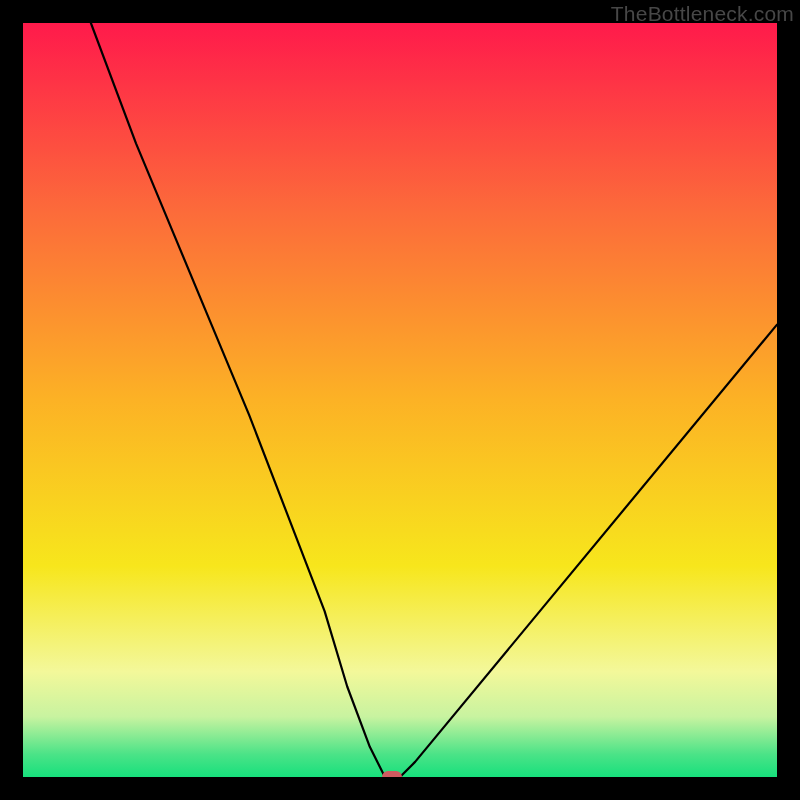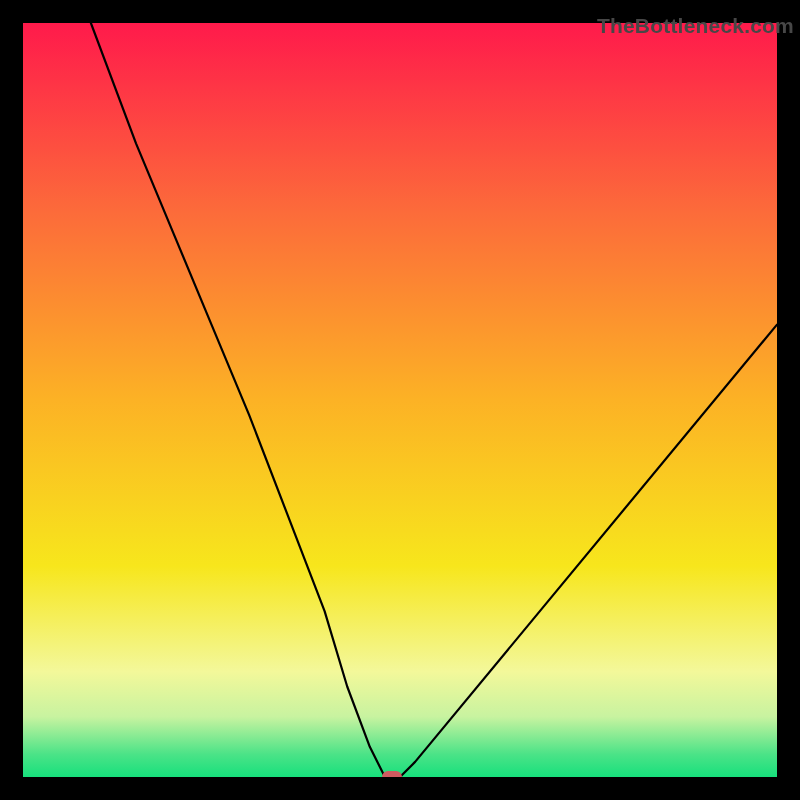--- a/index.html
+++ b/index.html
@@ -20,25 +20,25 @@
   .plot {
     position: absolute;
     left: 23px;
     top: 23px;
     width: 754px;
     height: 754px;
     overflow: hidden;
   }
   .watermark {
     position: absolute;
-    top: 14px;
+    top: 2px;
     right: 6px;
     color: #474747;
     font-size: 21px;
-    font-weight: 700;
+    font-weight: 400;
     letter-spacing: 0.2px;
     text-align: center;
   }
   .marker {
     position: absolute;
     width: 20px;
     height: 12px;
     background: #cf5a60;
     border-radius: 6px;
     transform: translate(-50%, -50%);

